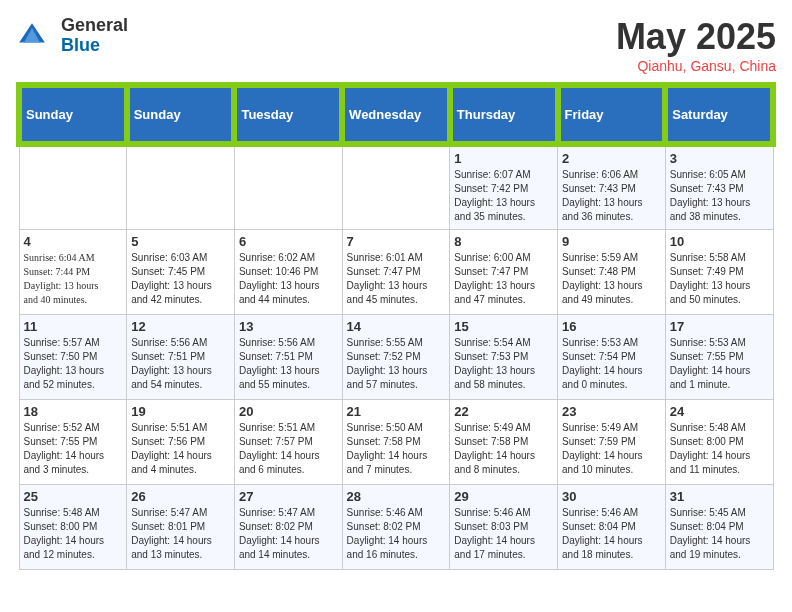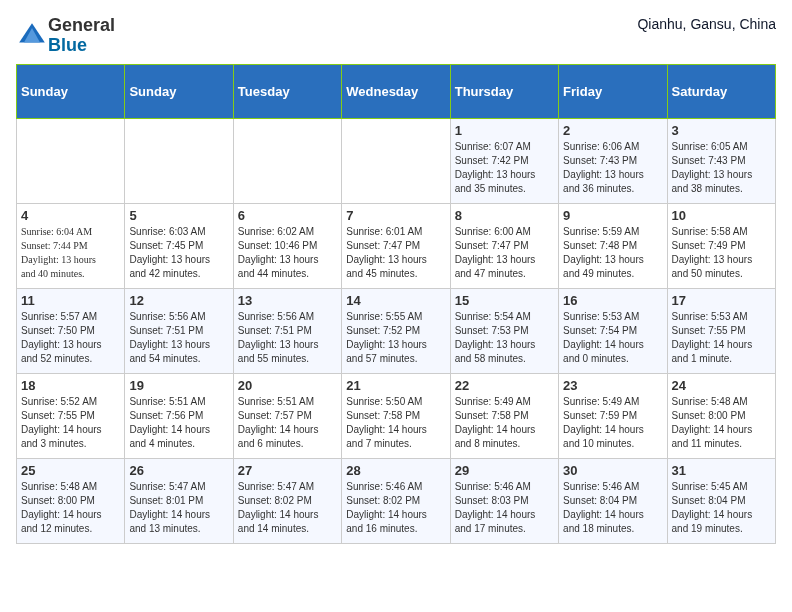--- a/index.html
+++ b/index.html
@@ -12,21 +12,21 @@
     }
     .header {
       display: flex;
       justify-content: space-between;
       align-items: flex-start;
       margin-bottom: 8px;
     }
     .logo {
       display: flex;
       align-items: center;
-      gap: 0;
+      gap: 13px;
     }
     .logo-text {
       display: flex;
       flex-direction: column;
       line-height: 1.1;
     }
     .logo-general {
       font-size: 18px;
       font-weight: bold;
       color: #333;
@@ -43,35 +43,35 @@
     .title-block {
       text-align: right;
     }
     .month-title {
       font-size: 36px;
       font-weight: bold;
       color: #333;
     }
     .location {
       font-size: 14px;
-      color: #0f172a;
+      color: #ef4444;
     }
     .calendar {
       width: 100%;
       border-collapse: collapse;
       border: 1px solid #ccc;
     }
     .calendar th {
       background: #2a6fbd;
       color: #fff;
       font-size: 13px;
       font-weight: bold;
       padding: 19px 4px;
       text-align: left;
-      border: 1px solid #84cc16;
+      border: 6px solid #84cc16;
     }
     .calendar td {
       vertical-align: top;
       border: 1px solid #ccc;
       padding: 4px 4px;
       width: calc(100% / 7);
       font-size: 10.5px;
       color: #333;
       background: #fff;
       min-height: 80px;
@@ -106,20 +106,21 @@
     <svg class="logo-icon" viewBox="0 0 40 40" xmlns="http://www.w3.org/2000/svg">
       <polygon points="20,4 36,28 4,28" fill="#1a6bbd"></polygon>
       <polygon points="20,10 30,28 10,28" fill="#5599dd"></polygon>
     </svg>
     <div class="logo-text">
       <span class="logo-general">General</span>
       <span class="logo-blue">Blue</span>
     </div>
   </div>
   <div class="title-block">
+    <div class="month-title">May 2025</div>
     <div class="location">Qianhu, Gansu, China</div>
   </div>
 </div>
 
 <table class="calendar">
   <thead>
     <tr>
     <th>Sunday</th>
         <th>Sunday</th>
         <th>Tuesday</th>

